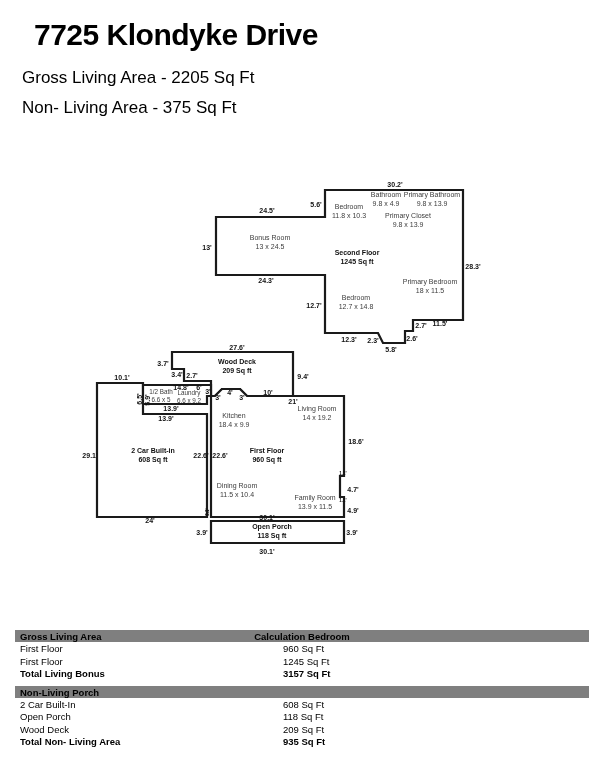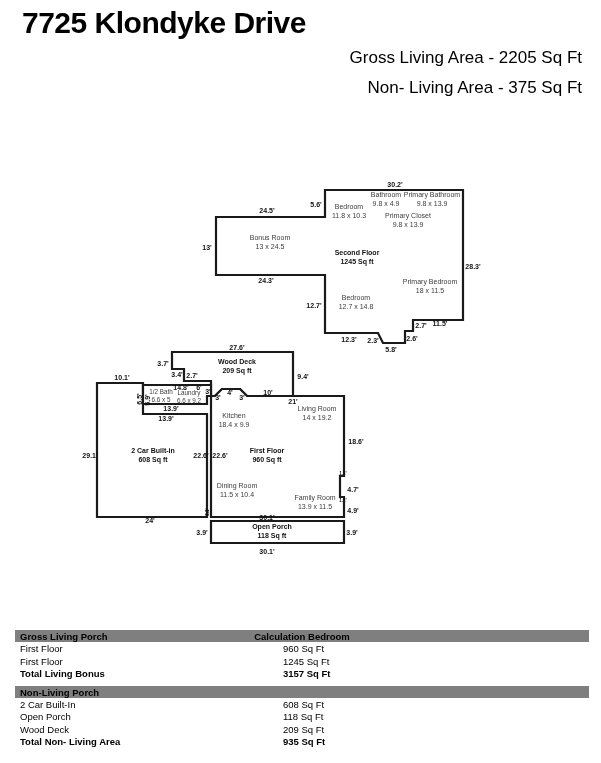--- a/index.html
+++ b/index.html
@@ -1,21 +1,21 @@
 <!DOCTYPE html>
 <html><head>
 <meta charset="utf-8">
 <style>
   html,body{margin:0;padding:0;background:#fff;}
   #page{position:relative;width:601px;height:763px;background:#fff;overflow:hidden;
         font-family:"Liberation Sans", sans-serif;color:#000;}
   
   .hdr{position:absolute;left:22px;top:6px;width:560px;}
-  .hdr h1{margin:0;font-size:30px;font-weight:700;letter-spacing:-0.5px;line-height:1.15;}
-  .hdr .sub{font-size:17px;margin-top:4px;line-height:1.55;text-align:right;}
+  .hdr h1{margin:12px;font-size:30px;font-weight:700;letter-spacing:-0.5px;line-height:1.15;}
+  .hdr .sub{font-size:17px;margin-top:4px;line-height:1.55;}
   
   #plan-svg{position:absolute;left:0;top:0;}
   .labels{position:absolute;left:0;top:0;width:601px;height:763px;}
   .dim{position:absolute;transform:translate(-50%,-50%);font-size:7px;font-weight:700;
        white-space:nowrap;color:#111;}
   .dim.rot{transform:translate(-50%,-50%) rotate(-90deg);}
   .dim.tiny{font-size:4.5px;}
   .room{position:absolute;transform:translate(-50%,-50%);text-align:center;
         font-size:7px;color:#3c3c3c;white-space:nowrap;line-height:1.25;}
   .room span{display:block;}
@@ -185,21 +185,21 @@
         <span>13.9 x 11.5</span>
       </div>
     <div class="room bold" style="left:272px;top:532px">
       <span>Open Porch</span>
         <span>118 Sq ft</span>
       </div>
   </div>
 
   <div class="tbl">
     <div class="bar">
-      <span class="c1">Gross Living Porch</span>
+      <span class="c1">Gross Living Area</span>
       <span class="c2">Calculation Bedroom</span>
     </div>
     <div class="row">
       <span class="lab">First Floor</span>
       <span class="val">960 Sq Ft</span>
     </div>
     <div class="row">
       <span class="lab">First Floor</span>
       <span class="val">1245 Sq Ft</span>
     </div>

